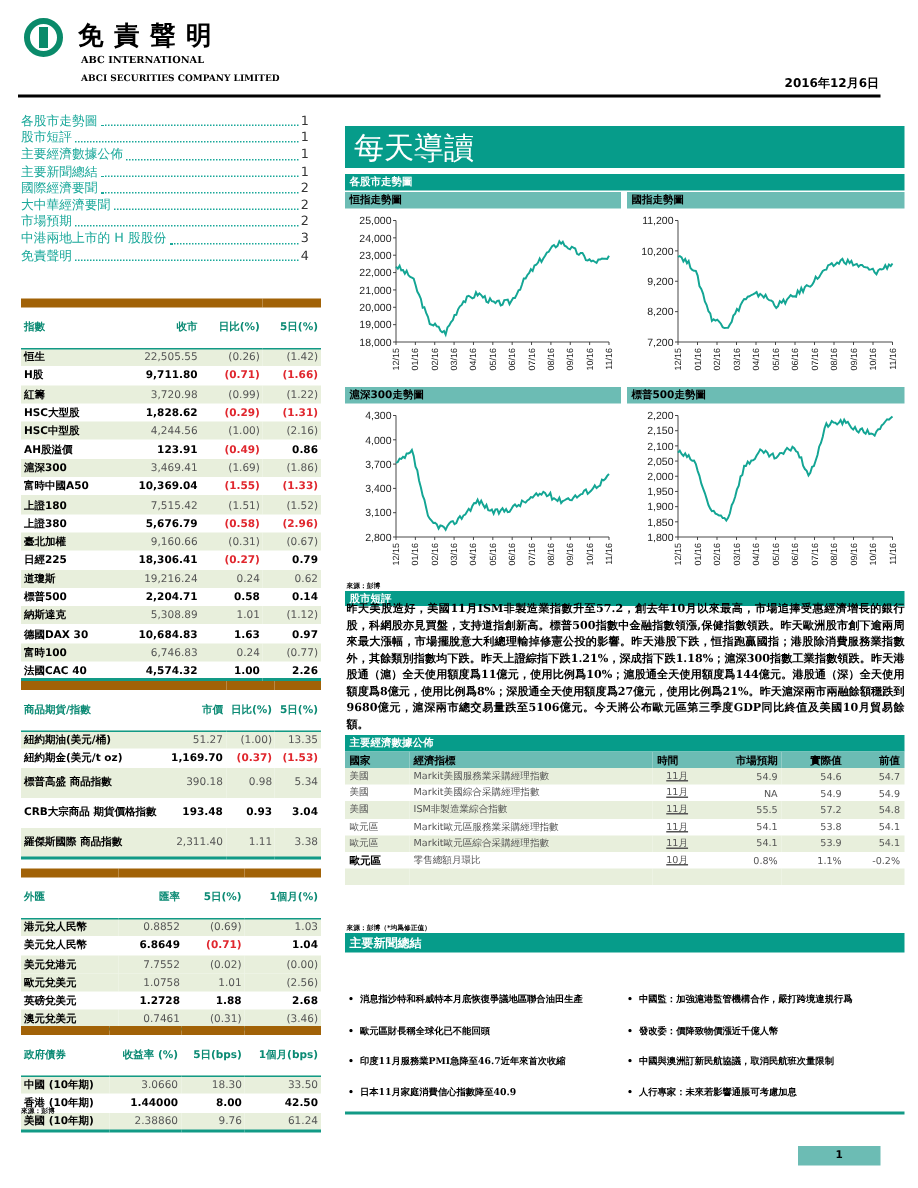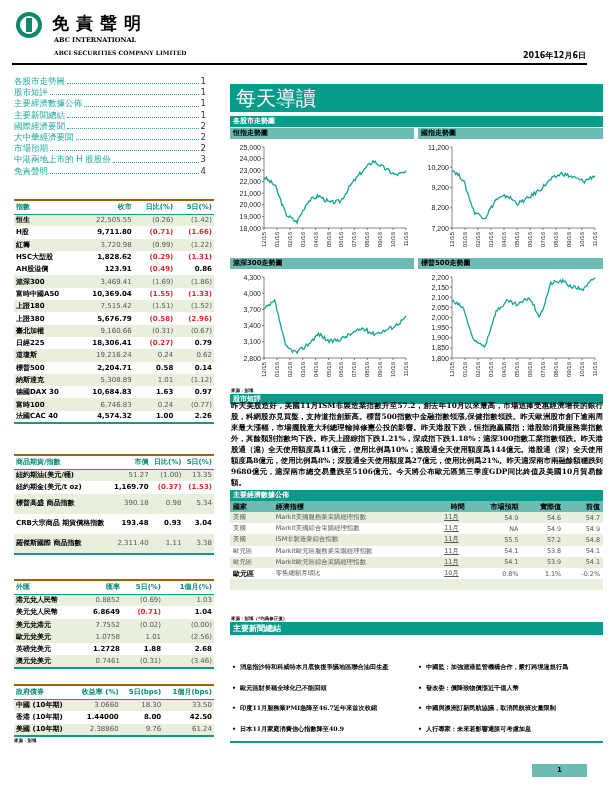--- a/index.html
+++ b/index.html
@@ -14,21 +14,21 @@
   .hr-top { position: absolute; left: 12px; top: 63px; width: 575px; height: 2px; background: #000; }
 
   .toc { position: absolute; left: 14px; top: 76px; width: 192px; }
   .toc-row { display: flex; font-size: 8.5px; color: #1aa89a; height: 11.2px; line-height: 11.2px; }
   .toc-row .t { white-space: nowrap; }
   .toc-row .dots { flex: 1; border-bottom: 1px dotted #1aa89a; margin: 0 2px 3px 2px; }
   .toc-row .p { color: #333; }
 
   table { border-collapse: collapse; }
   .lt { position: absolute; left: 14px; width: 200px; font-size: 7px; }
-  .lt th { color: #0b8a74; font-weight: bold; text-align: right; height: 14px; border-top: 2px solid #a16207; border-bottom: 1px solid #129a86; padding: 0 2px; font-size: 7px; }
+  .lt th { color: #0b8a74; font-weight: bold; text-align: right; height: 30px; border-top: 6px solid #a16207; border-bottom: 1px solid #129a86; padding: 0 2px; font-size: 7px; }
   .lt th:first-child { text-align: left; }
   .lt td { text-align: right; padding: 0 2px; height: 12.3px; }
   .lt td:first-child { text-align: left; font-weight: bold; }
   .lt tr.alt td { background: #e8efdc; color: #555; }
   .lt tr.alt td:first-child { color: #000; }
   .lt tr.b td { font-weight: bold; }
   .lt .neg { color: #e0272e; }
   .lt tr.last td { border-bottom: 2px solid #129a86; }
   .src { position: absolute; font-size: 4.5px; font-weight: bold; }
 
@@ -39,21 +39,21 @@
   .chart { position: absolute; }
   .chart svg { overflow: visible; }
   .ylab { font-size: 7px; fill: #222; font-family: "Liberation Sans", sans-serif; }
   .xlab { font-size: 6px; fill: #222; font-family: "Liberation Sans", sans-serif; }
 
   .comment { position: absolute; left: 231px; top: 400px; width: 372px; font-size: 7.4px; line-height: 11px; font-weight: bold; font-family: "DejaVu Serif", serif; text-align: justify; }
 
   .ecotable { position: absolute; left: 230px; top: 501px; width: 373px; font-size: 6.4px; }
   .ecotable th { background: #6cbcb4; font-weight: bold; text-align: right; padding: 0 3px; height: 11px; font-size: 7px; }
   .ecotable th:nth-child(1), .ecotable th:nth-child(2) { text-align: left; }
-  .ecotable th:nth-child(3) { text-align: right; }
+  .ecotable th:nth-child(3) { text-align: left; }
   .ecotable td { padding: 0 3px; height: 11.2px; text-align: right; color: #555; }
   .ecotable td:nth-child(1), .ecotable td:nth-child(2) { text-align: left; }
   .ecotable td:nth-child(3) { text-align: center; text-decoration: underline; }
   .ecotable tr.alt td { background: #e8efdc; }
   .ecotable tr.blank td { background: #e8efdc; height: 11px; }
   .ecotable td.bold { font-weight: bold; color: #000; font-size: 7px; }
 
   .news { position: absolute; top: 663px; width: 180px; font-size: 6.2px; font-weight: bold; font-family: "DejaVu Serif", serif; }
   .news li { list-style: none; position: relative; padding-left: 8px; margin-bottom: 12.5px; line-height: 8px; }
   .news li::before { content: "•"; position: absolute; left: 0; top: 0; }
@@ -144,20 +144,26 @@
         <td class="">紅籌</td>
         <td class="">3,720.98</td>
         <td class="neg">(0.99)</td>
         <td class="neg">(1.22)</td>
       </tr>
       <tr class="b">
         <td class="">HSC大型股</td>
         <td class="">1,828.62</td>
         <td class="neg">(0.29)</td>
         <td class="neg">(1.31)</td>
+      </tr>
+      <tr class="alt">
+        <td class="">HSC中型股</td>
+        <td class="">4,244.56</td>
+        <td class="neg">(1.00)</td>
+        <td class="neg">(2.16)</td>
       </tr>
       <tr class="b">
         <td class="">AH股溢價</td>
         <td class="">123.91</td>
         <td class="neg">(0.49)</td>
         <td class="">0.86</td>
       </tr>
       <tr class="alt">
         <td class="">滬深300</td>
         <td class="">3,469.41</td>

